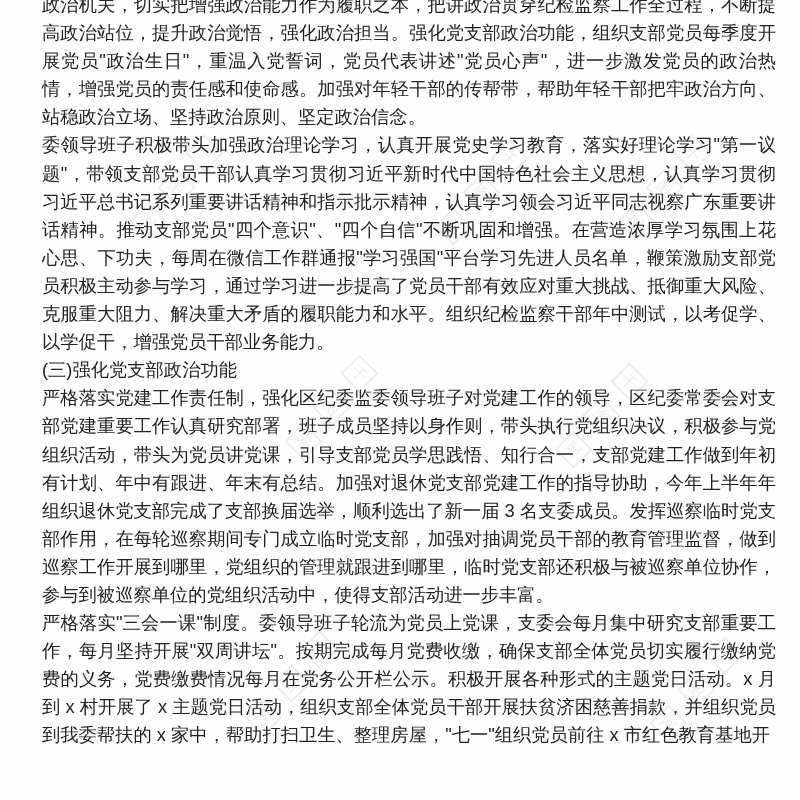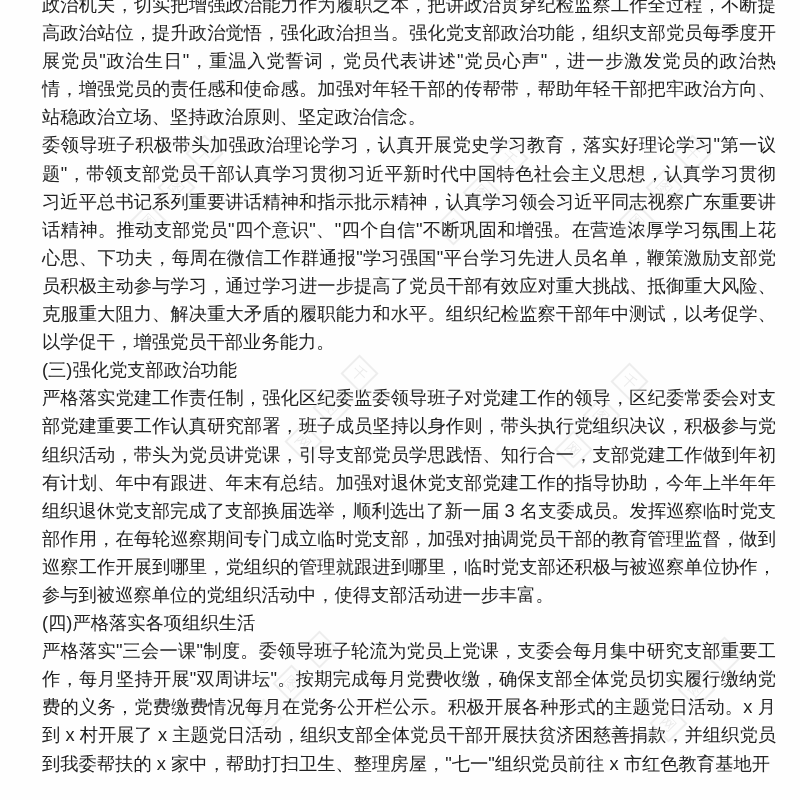--- a/index.html
+++ b/index.html
@@ -143,17 +143,16 @@
           <i>网</i>
         </span>
     </div>
   </div>
 
   <div class="doc">
     <p>政治机关，切实把增强政治能力作为履职之本，把讲政治贯穿纪检监察工作全过程，不断提高政治站位，提升政治觉悟，强化政治担当。强化党支部政治功能，组织支部党员每季度开展党员"政治生日"，重温入党誓词，党员代表讲述"党员心声"，进一步激发党员的政治热情，增强党员的责任感和使命感。加强对年轻干部的传帮带，帮助年轻干部把牢政治方向、站稳政治立场、坚持政治原则、坚定政治信念。</p>
     <p>委领导班子积极带头加强政治理论学习，认真开展党史学习教育，落实好理论学习"第一议题"，带领支部党员干部认真学习贯彻习近平新时代中国特色社会主义思想，认真学习贯彻习近平总书记系列重要讲话精神和指示批示精神，认真学习领会习近平同志视察广东重要讲话精神。推动支部党员"四个意识"、"四个自信"不断巩固和增强。在营造浓厚学习氛围上花心思、下功夫，每周在微信工作群通报"学习强国"平台学习先进人员名单，鞭策激励支部党员积极主动参与学习，通过学习进一步提高了党员干部有效应对重大挑战、抵御重大风险、克服重大阻力、解决重大矛盾的履职能力和水平。组织纪检监察干部年中测试，以考促学、以学促干，增强党员干部业务能力。</p>
     <p>(三)强化党支部政治功能</p>
     <p>严格落实党建工作责任制，强化区纪委监委领导班子对党建工作的领导，区纪委常委会对支部党建重要工作认真研究部署，班子成员坚持以身作则，带头执行党组织决议，积极参与党组织活动，带头为党员讲党课，引导支部党员学思践悟、知行合一，支部党建工作做到年初有计划、年中有跟进、年末有总结。加强对退休党支部党建工作的指导协助，今年上半年年组织退休党支部完成了支部换届选举，顺利选出了新一届 3 名支委成员。发挥巡察临时党支部作用，在每轮巡察期间专门成立临时党支部，加强对抽调党员干部的教育管理监督，做到巡察工作开展到哪里，党组织的管理就跟进到哪里，临时党支部还积极与被巡察单位协作，参与到被巡察单位的党组织活动中，使得支部活动进一步丰富。</p>
-    <p>(四)严格落实各项组织生活</p>
     <p>严格落实"三会一课"制度。委领导班子轮流为党员上党课，支委会每月集中研究支部重要工作，每月坚持开展"双周讲坛"。按期完成每月党费收缴，确保支部全体党员切实履行缴纳党费的义务，党费缴费情况每月在党务公开栏公示。积极开展各种形式的主题党日活动。x 月到 x 村开展了 x 主题党日活动，组织支部全体党员干部开展扶贫济困慈善捐款，并组织党员到我委帮扶的 x 家中，帮助打扫卫生、整理房屋，"七一"组织党员前往 x 市红色教育基地开</p>
   </div>
 
 </div>
 
 </body></html>

